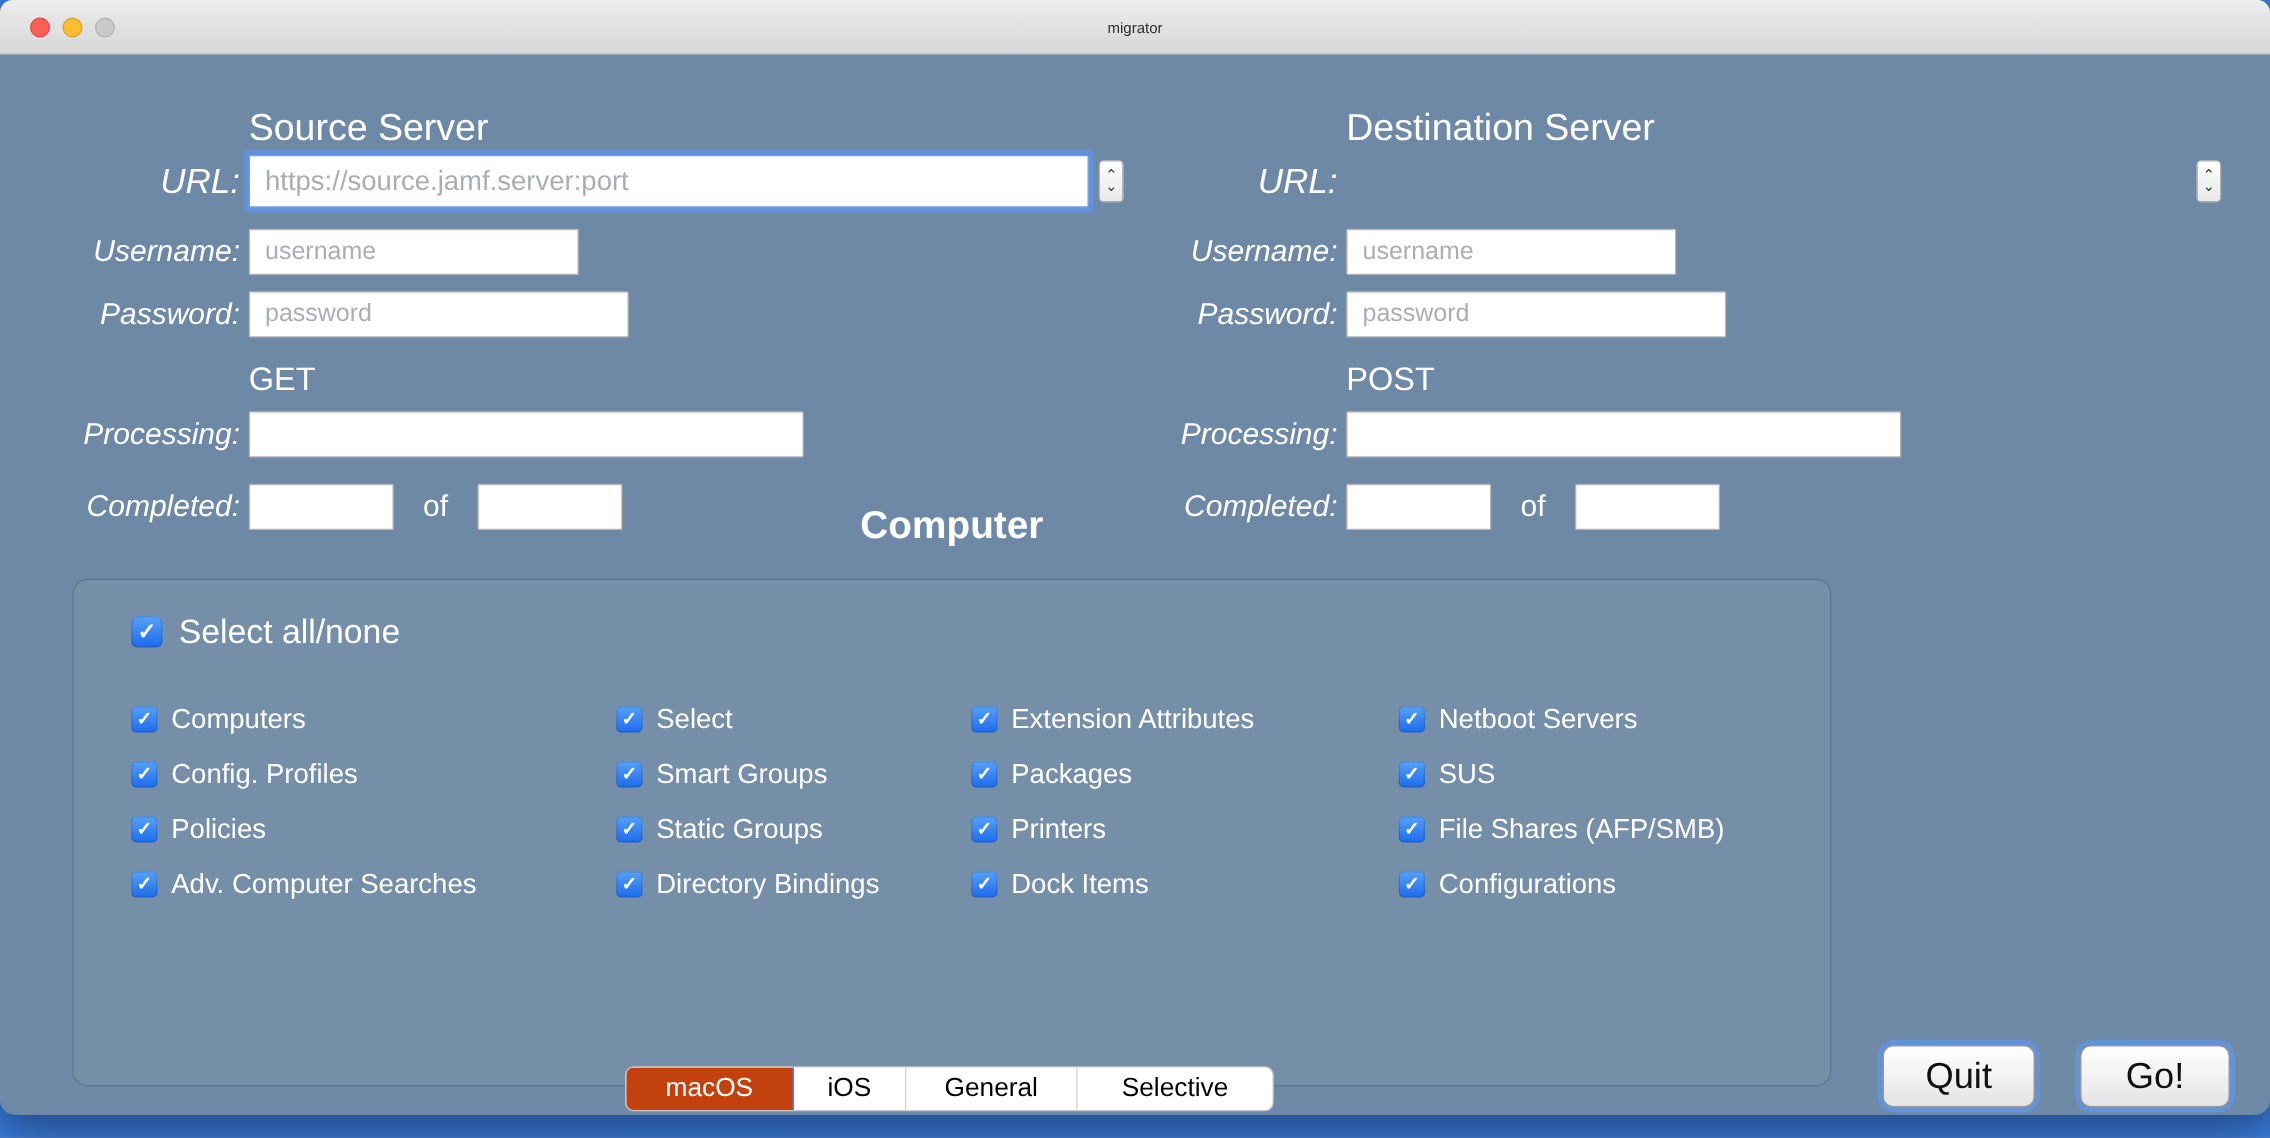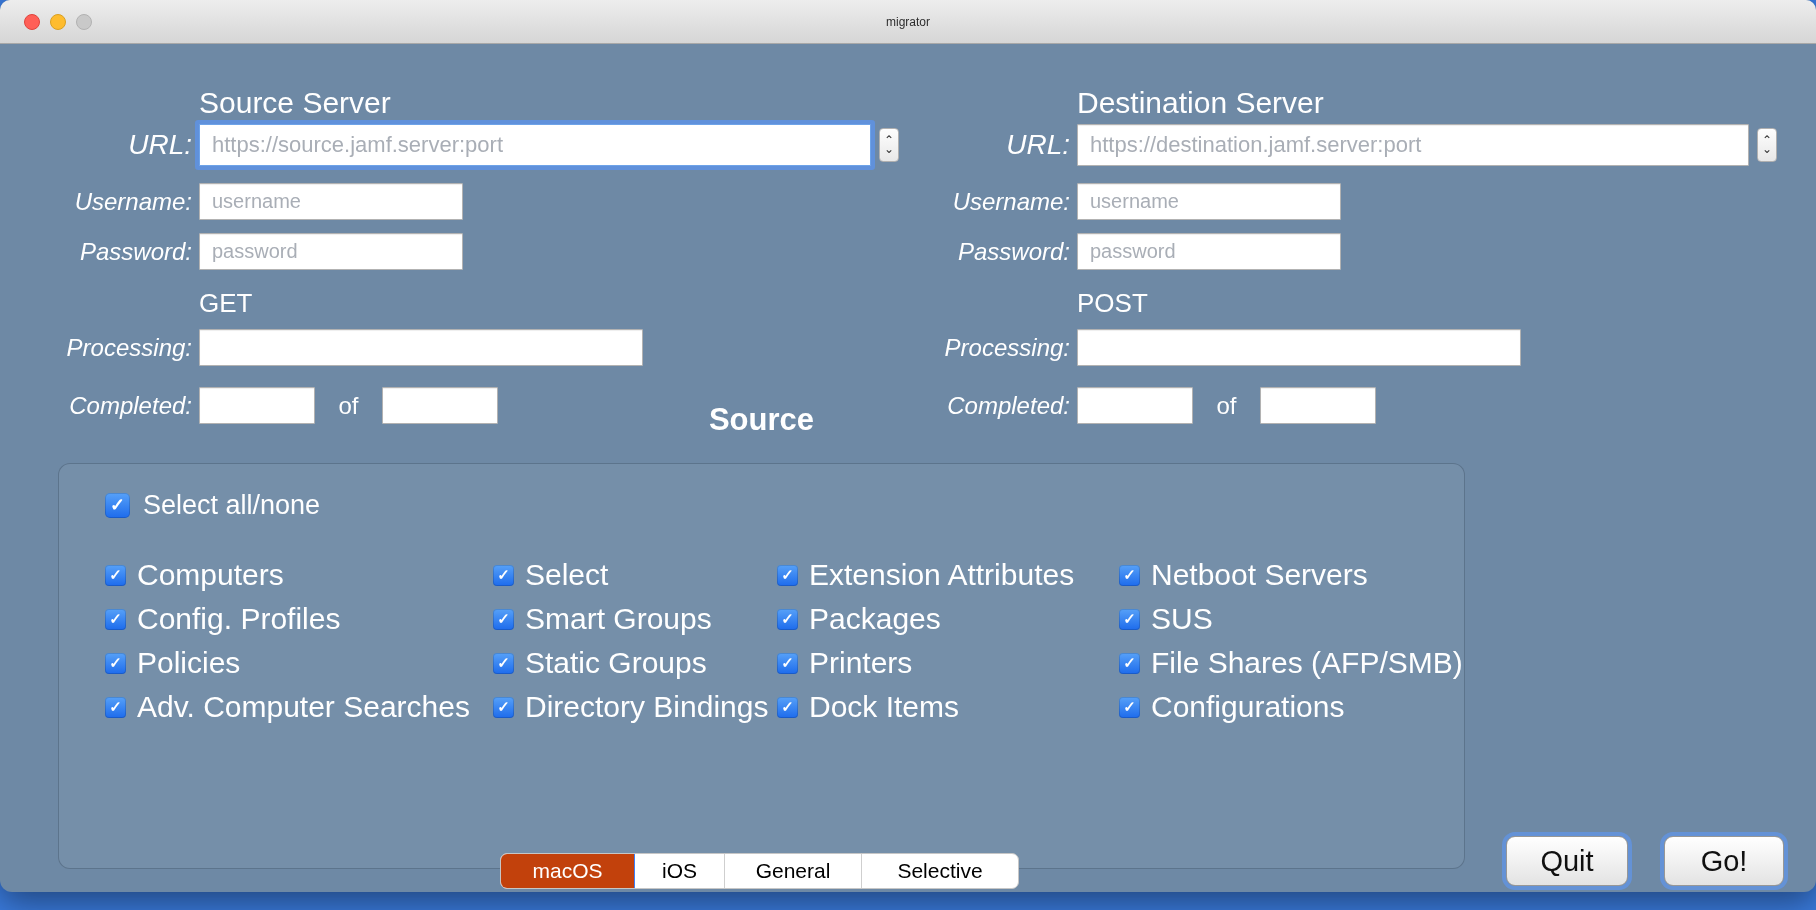--- a/index.html
+++ b/index.html
@@ -51,21 +51,21 @@
   .field {
     position:absolute; background:#fff; border:1px solid #b2b2b2; border-radius:1px;
     font-family:"Liberation Sans", sans-serif; font-size:20px; color:#222;
     padding:0 12px; outline:none;
     box-shadow:inset 0 1px 1px rgba(0,0,0,.07);
   }
   .field::placeholder { color:#a9aeb6; opacity:1; }
   .f-url  { left:199px; top:80px;  width:672px; height:42px; font-size:22px; }
   .f-url.focused { border-color:#6ea3e8; box-shadow:0 0 0 4px rgba(92,148,233,.8); }
   .f-user { left:199px; top:139px; width:264px; height:37px; }
-  .f-pass { left:199px; top:189px; width:264px; height:37px; }
+  .f-pass { left:199px; top:189px; width:304px; height:37px; }
   .f-proc { left:199px; top:285px; width:444px; height:37px; }
   .f-c1   { left:199px; top:343px; width:116px; height:37px; }
   .f-c2   { left:382px; top:343px; width:116px; height:37px; }
 
   .stepper {
     position:absolute; left:879px; top:84px; width:20px; height:34px;
     background:linear-gradient(#fefefe,#e8e8e8); border:1px solid #b0b0b0;
     border-radius:4px; display:flex; flex-direction:column;
     align-items:center; justify-content:center; color:#333; cursor:default;
   }
@@ -83,21 +83,21 @@
     border-radius:12px;
   }
   .check-row { display:flex; align-items:center; gap:11px; height:30px; cursor:default; }
   .checkbox {
     width:21px; height:21px; border-radius:4px;
     background:linear-gradient(#57a1f8,#1d6bec);
     box-shadow:inset 0 0 0 1px rgba(0,0,0,.15);
     display:flex; align-items:center; justify-content:center;
     color:#fff; font-size:15px; font-weight:bold; flex:0 0 auto;
   }
-  .check-label { color:#fff; font-size:30px; white-space:nowrap; }
+  .check-label { color:#fff; font-size:22px; white-space:nowrap; }
   .select-all { position:absolute; left:46px; top:24px; height:34px; gap:13px; }
   .select-all .checkbox { width:25px; height:25px; border-radius:5px; font-size:18px; }
   .select-all .check-label { font-size:27px; }
   .col { position:absolute; top:96px; display:flex; flex-direction:column; gap:14px; }
   .col-1 { left:46px; }  .col-2 { left:434px; }  .col-3 { left:718px; }  .col-4 { left:1060px; }
 
   
   .segmented {
     position:absolute; left:500px; top:853px; height:36px;
     display:flex; background:#fff; border:1px solid #c6c6c6; border-radius:7px;
@@ -154,39 +154,38 @@
     <input class="field f-proc" type="text" style="">
     <div class="lbl lbl-completed">Completed:</div>
     <input class="field f-c1" type="text" style="">
     <div class="of-label">of</div>
     <input class="field f-c2" type="text" style="">
   </div>
 
   <div class="server" id="destination-section">
     <div class="server-heading">Destination Server</div>
     <div class="lbl lbl-url">URL:</div>
-    <input class="field f-url" type="text" placeholder="https://destination.jamf.server:port" style="">
     <div class="stepper">
       <span>⌃</span>
       <span>⌄</span>
     </div>
     <div class="lbl lbl-user">Username:</div>
     <input class="field f-user" type="text" placeholder="username" style="">
     <div class="lbl lbl-pass">Password:</div>
     <input class="field f-pass" type="text" placeholder="password" style="">
     <div class="method">POST</div>
     <div class="lbl lbl-proc">Processing:</div>
     <input class="field f-proc" type="text" style="">
     <div class="lbl lbl-completed">Completed:</div>
     <input class="field f-c1" type="text" style="">
     <div class="of-label">of</div>
     <input class="field f-c2" type="text" style="">
   </div>
 
-  <div class="migrate-heading">Source</div>
+  <div class="migrate-heading">Computer</div>
 
   <div class="panel">
     <div class="check-row select-all">
       <span class="checkbox">
           <span>✓</span>
         </span>
       <span class="check-label">Select all/none</span>
     </div>
 
     <div class="col col-1">

